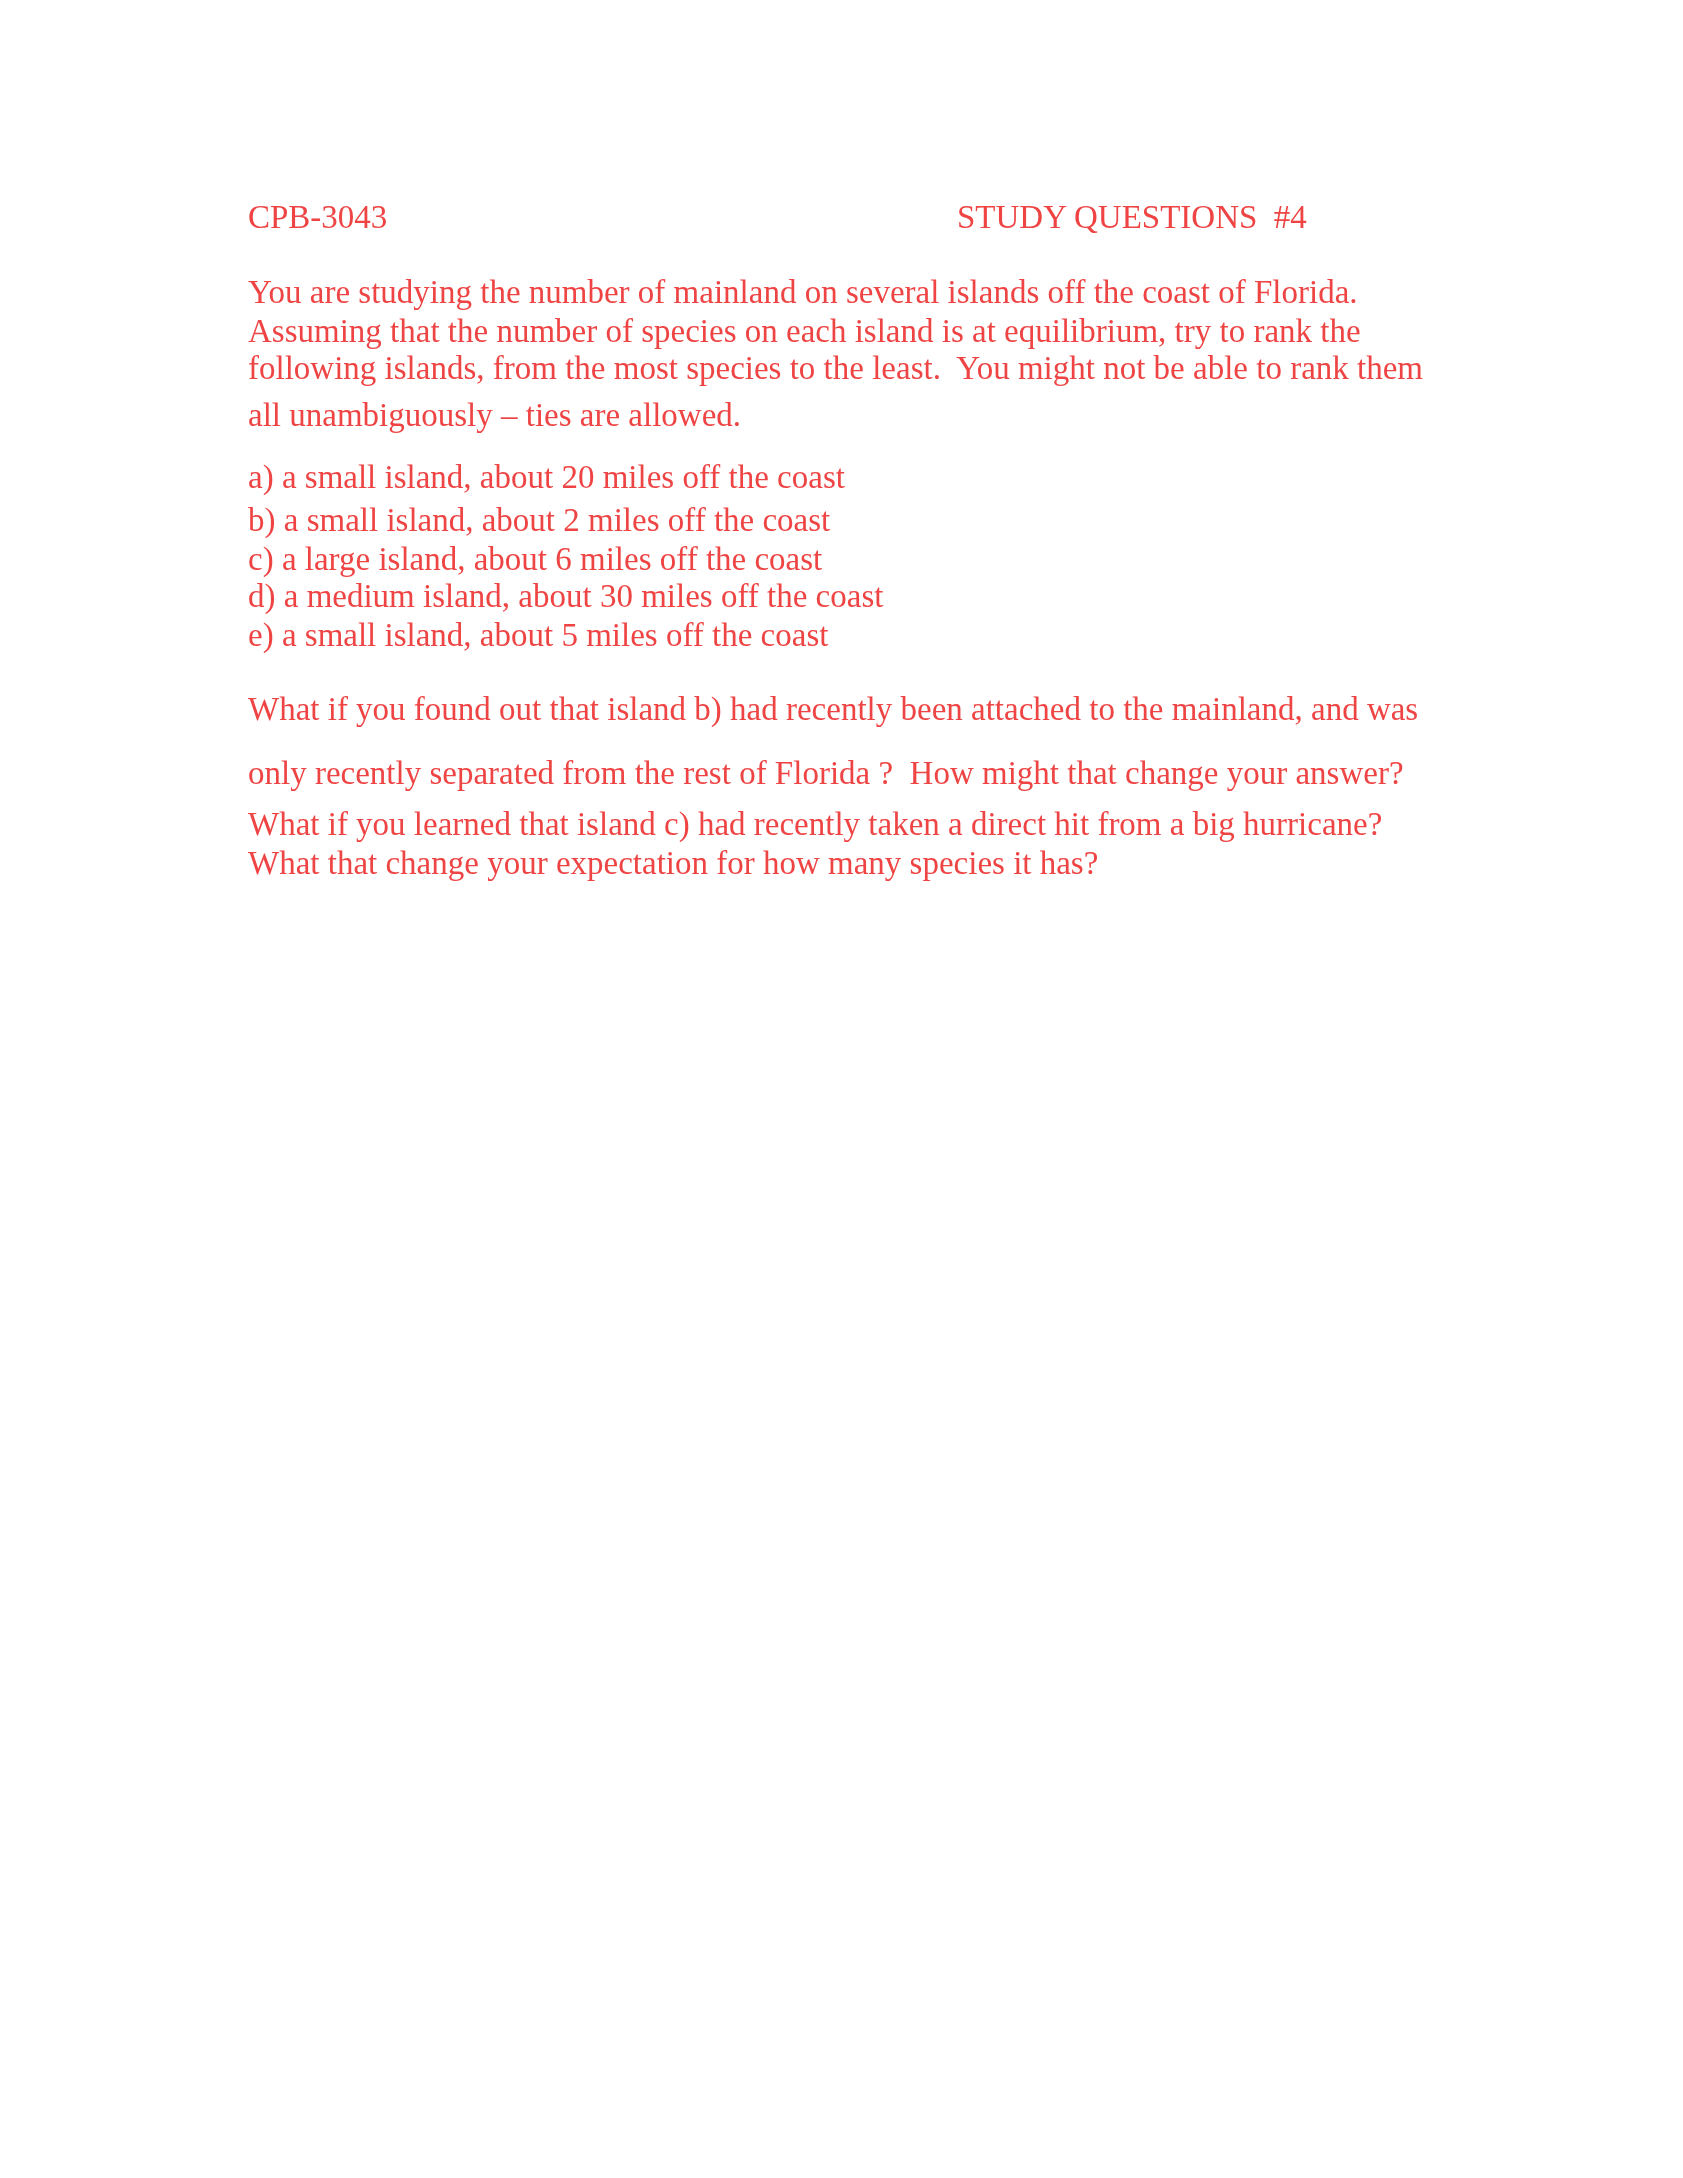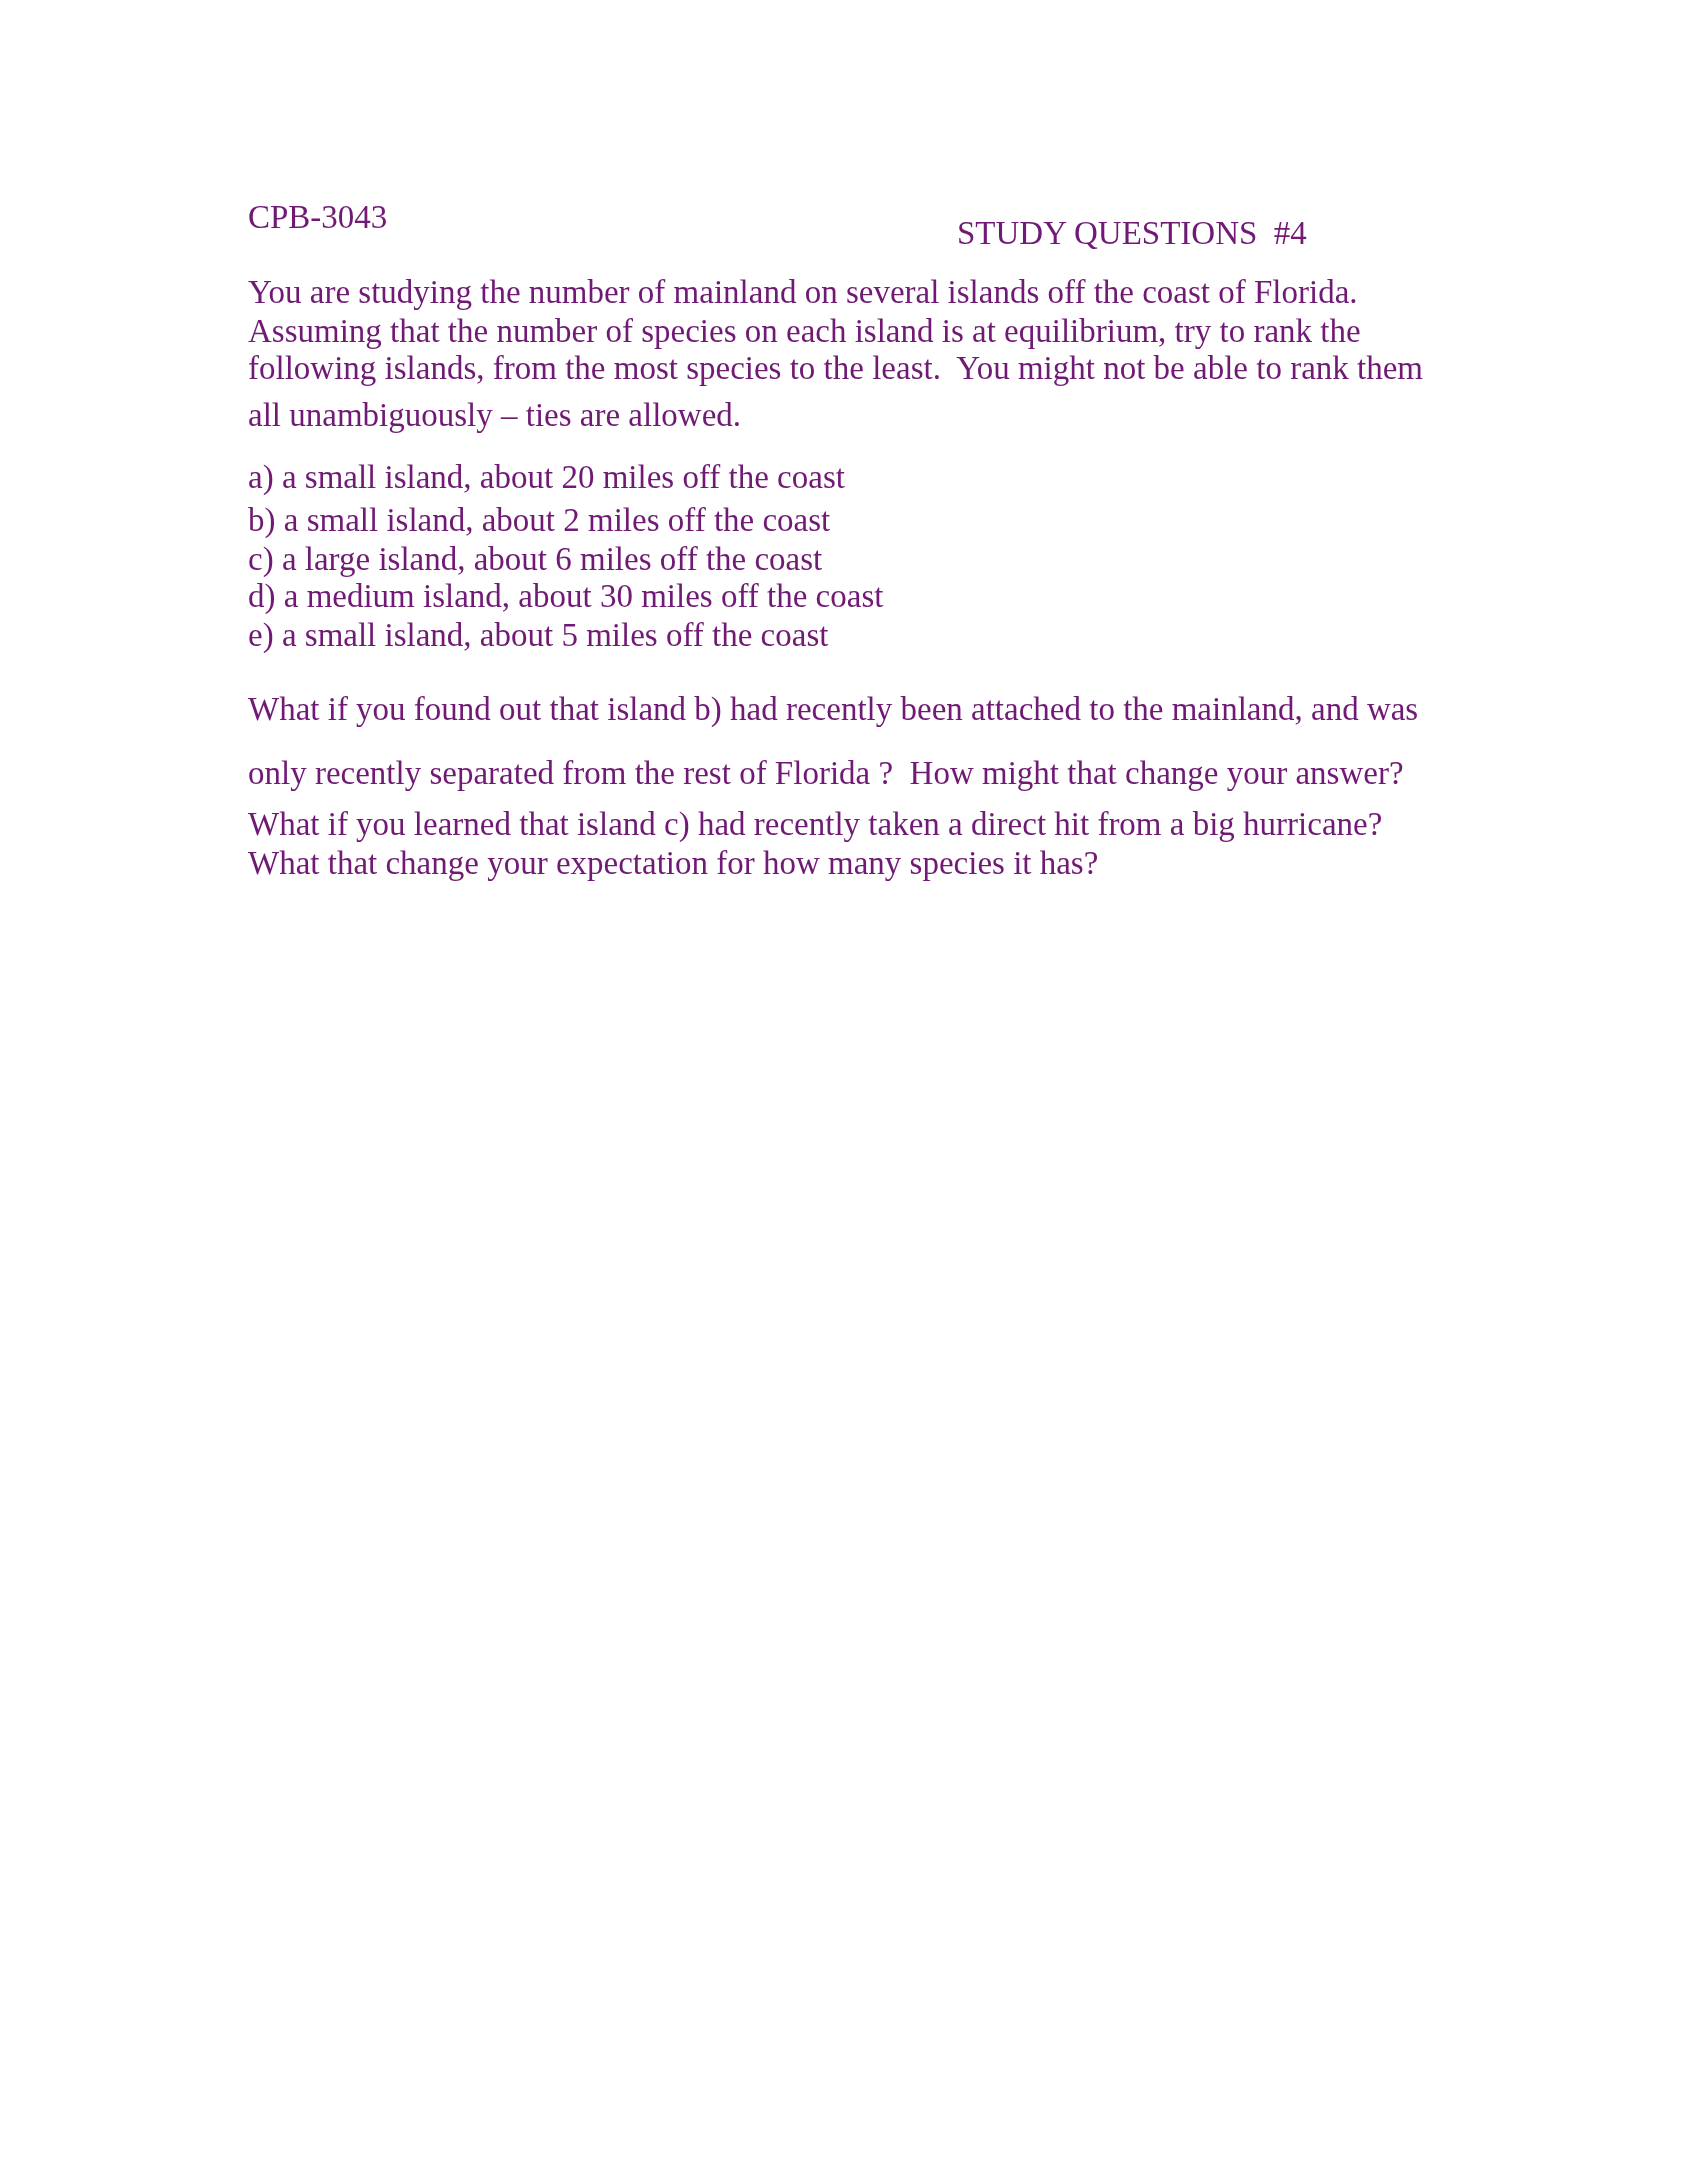--- a/index.html
+++ b/index.html
@@ -1,23 +1,23 @@
 <!DOCTYPE html>
 <html><head>
   <meta charset="utf-8">
   <style>
     html, body { margin: 0; padding: 0; background: #ffffff; }
     body { width: 1683px; height: 2178px; position: relative; overflow: hidden; }
     .page {
       position: absolute; left: 0; top: 0; width: 1683px; height: 2178px;
       font-family: "Liberation Serif", "DejaVu Serif", serif;
-      font-size: 33px; line-height: 38px; color: #701a75;
+      font-size: 33px; line-height: 38px; color: #ef4444;
     }
     .line { position: absolute; left: 248px; white-space: pre; }
-    .hdr-right { position: absolute; left: 957px; white-space: pre; margin-top: 16px; }
+    .hdr-right { position: absolute; left: 957px; white-space: pre; }
   </style>
 </head>
 <body>
 
 <div class="page">
 
   <div class="line" style="top:198px">CPB-3043</div>
   <div class="hdr-right" style="top:198px">STUDY QUESTIONS  #4</div>
 
   <div>

